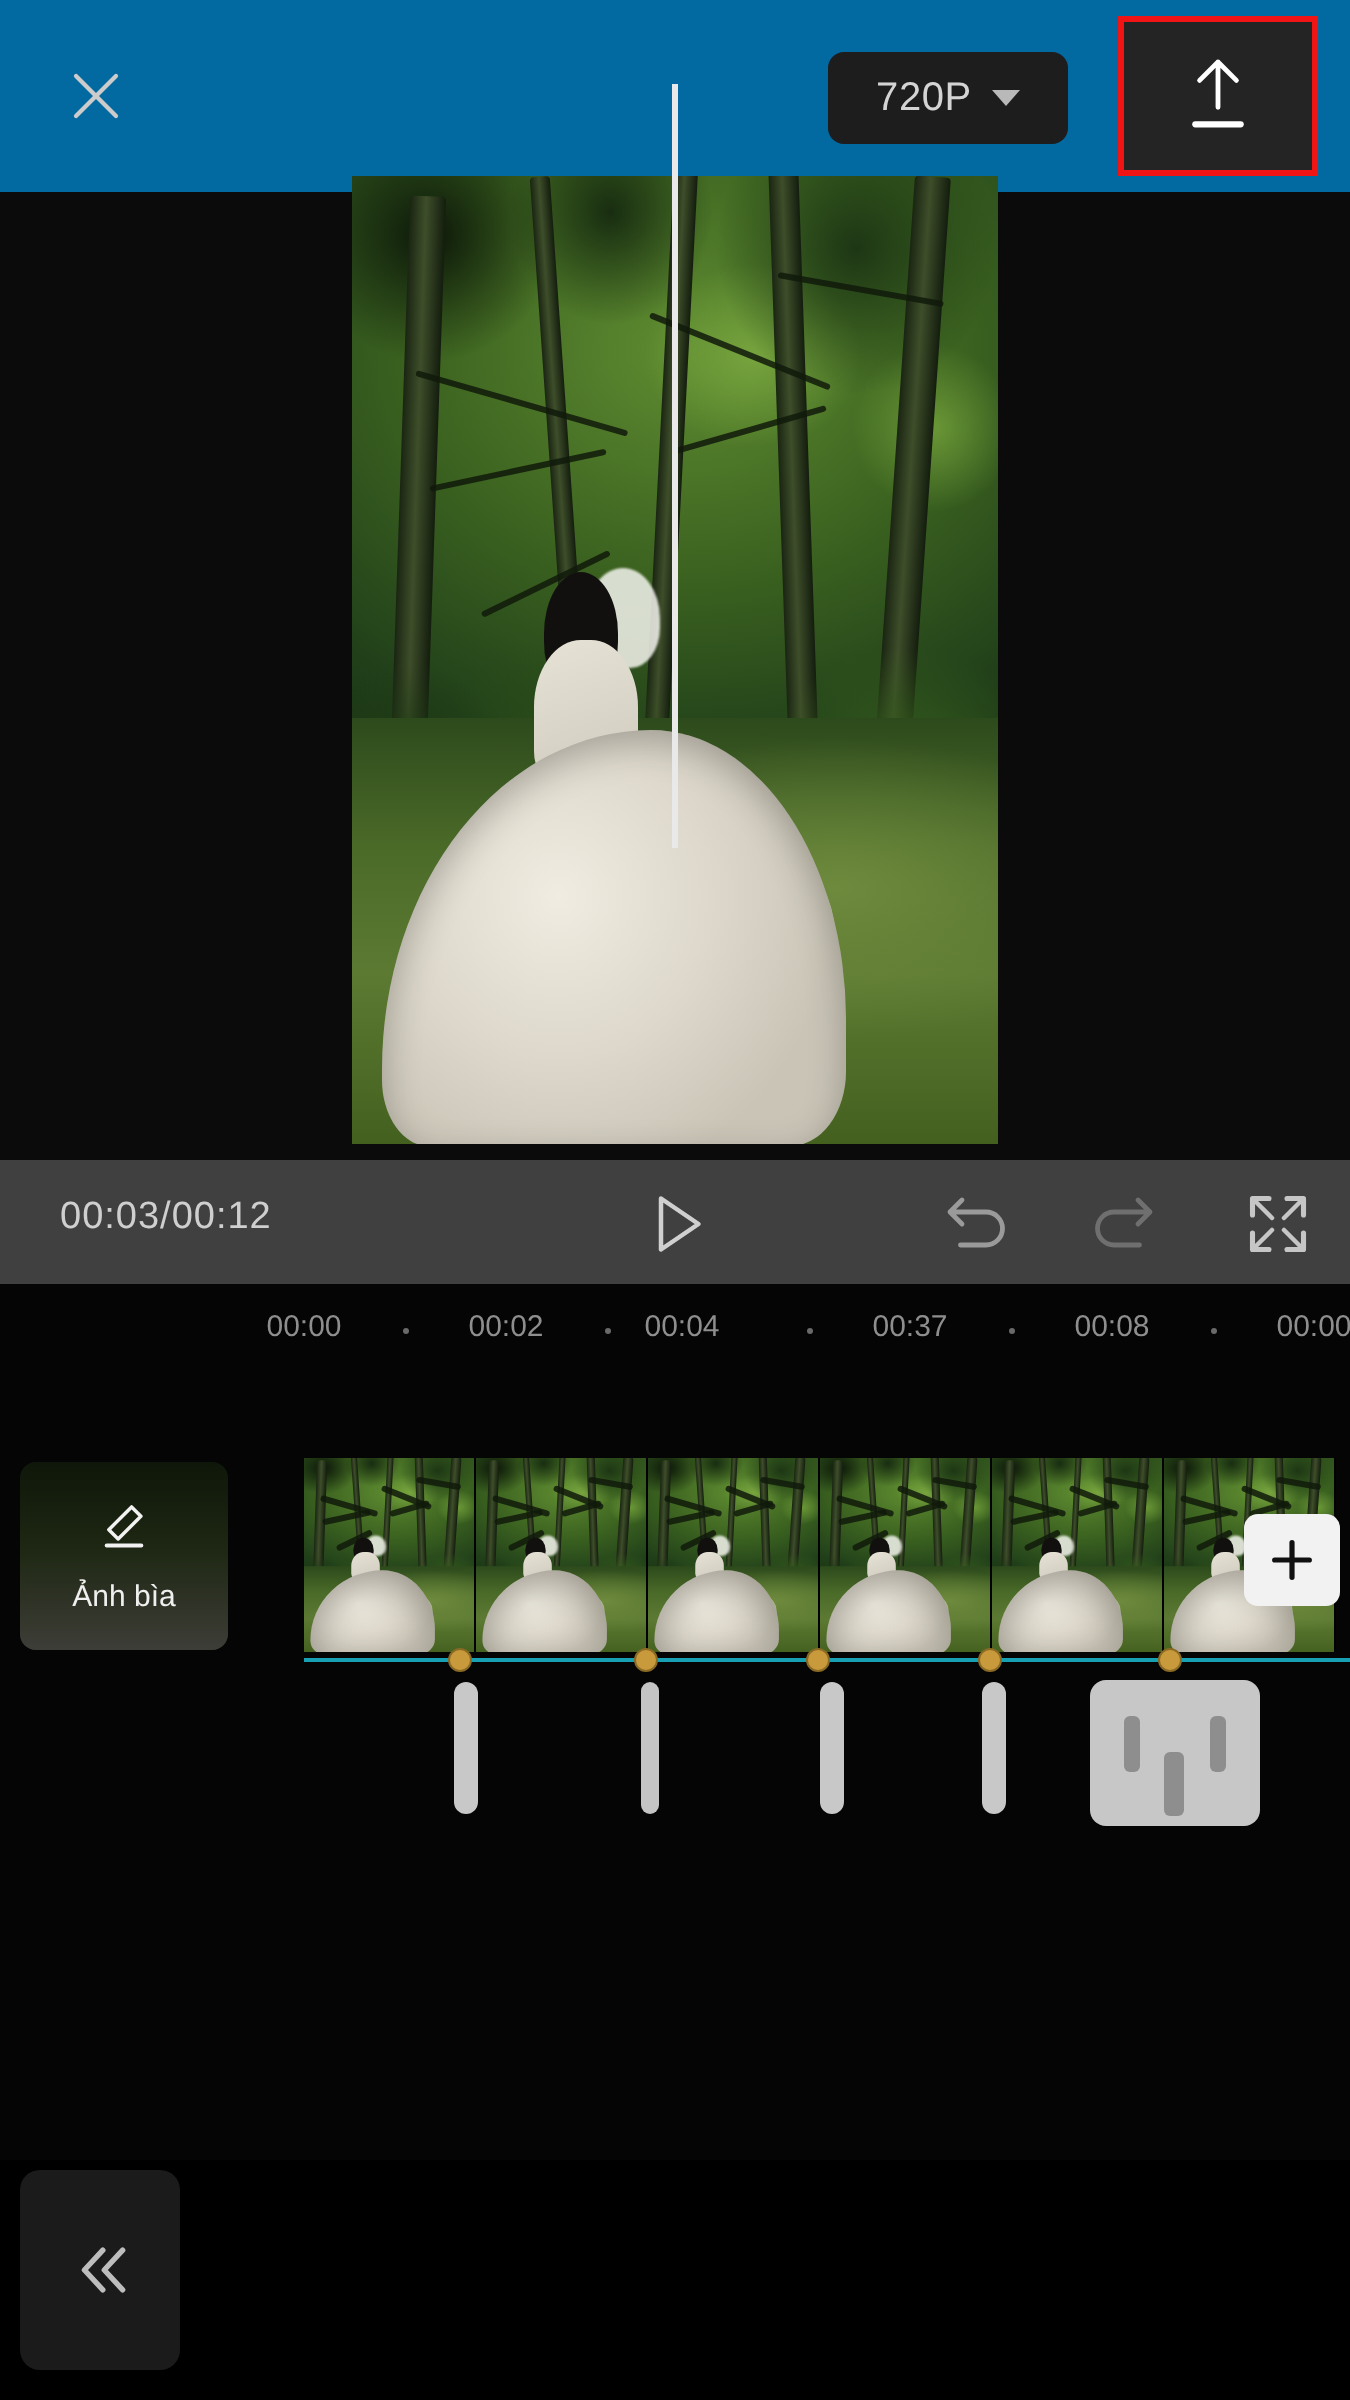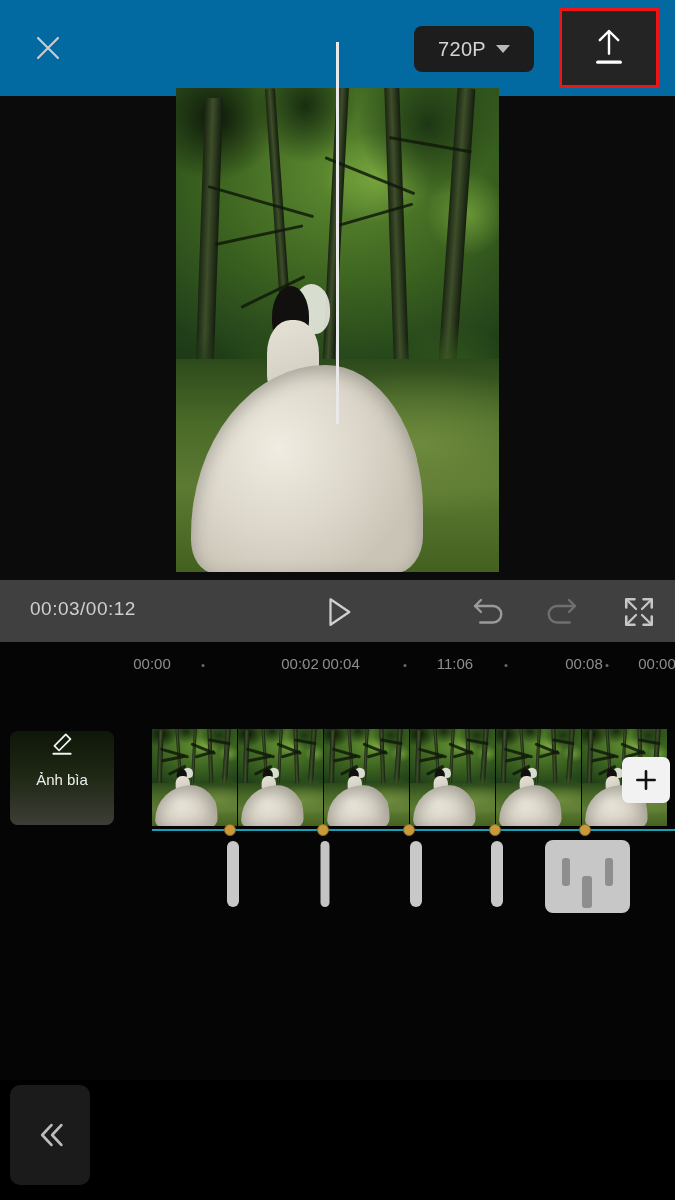--- a/index.html
+++ b/index.html
@@ -152,21 +152,21 @@
     background:#e9e9e9; z-index:30;
   }
   .cover-card{
     position:absolute; left:10px; top:731px; width:104px; height:94px;
     border-radius:8px; overflow:hidden; cursor:pointer;
     background:linear-gradient(180deg,#16220f 0%,#2c3a1c 45%,#5b5b52 100%);
   }
   .cover-card .ov{ position:absolute; inset:0; background:rgba(0,0,0,.32); }
   .cover-inner{
     position:absolute; inset:0; display:flex; flex-direction:column;
-    align-items:center; gap:14px;
+    align-items:center; justify-content:center; gap:14px;
   }
   .cover-inner svg{ width:26px; height:26px; }
   .cover-label{ color:#efefef; font-size:15px; }
 
   .track{
     position:absolute; left:152px; top:729px; height:97px;
     width:523px; display:flex; overflow:hidden;
   }
   .thumb{
     position:relative; width:86px; height:97px; flex:0 0 86px; overflow:hidden;
@@ -292,24 +292,24 @@
       <svg viewBox="0 0 24 24">
         <path d="M3.5 9 L3.5 3.5 L9 3.5 M15 3.5 L20.5 3.5 L20.5 9 M20.5 15 L20.5 20.5 L15 20.5 M9 20.5 L3.5 20.5 L3.5 15" fill="none" stroke="#c6c6c6" stroke-width="1.7" stroke-linecap="round" stroke-linejoin="round"></path>
         <path d="M4.5 4.5 L10 10 M19.5 4.5 L14 10 M19.5 19.5 L14 14 M4.5 19.5 L10 14" fill="none" stroke="#c6c6c6" stroke-width="1.5" stroke-linecap="round"></path>
       </svg>
     </div>
   </div>
 
   <div class="timeline">
     <div class="ruler" id="ruler">
         <div class="tick-label" style="left: 152px;">00:00</div>
-        <div class="tick-label" style="left: 253px; margin-left: 47px;">00:02</div>
+        <div class="tick-label" style="left: 253px;">00:02</div>
         <div class="tick-label" style="left: 341px;">00:04</div>
-        <div class="tick-label" style="left: 455px;">11:06</div>
-        <div class="tick-label" style="left: 584px;">00:08</div>
+        <div class="tick-label" style="left: 455px;">00:37</div>
+        <div class="tick-label" style="left: 556px;">00:08</div>
         <div class="tick-label" style="left: 657px;">00:00</div>
         <div class="tick-dot" style="left: 203px;"></div>
         <div class="tick-dot" style="left: 304px;"></div>
         <div class="tick-dot" style="left: 405px;"></div>
         <div class="tick-dot" style="left: 506px;"></div>
         <div class="tick-dot" style="left: 607px;"></div>
       </div>
   </div>
 
   <div class="playhead"></div>

